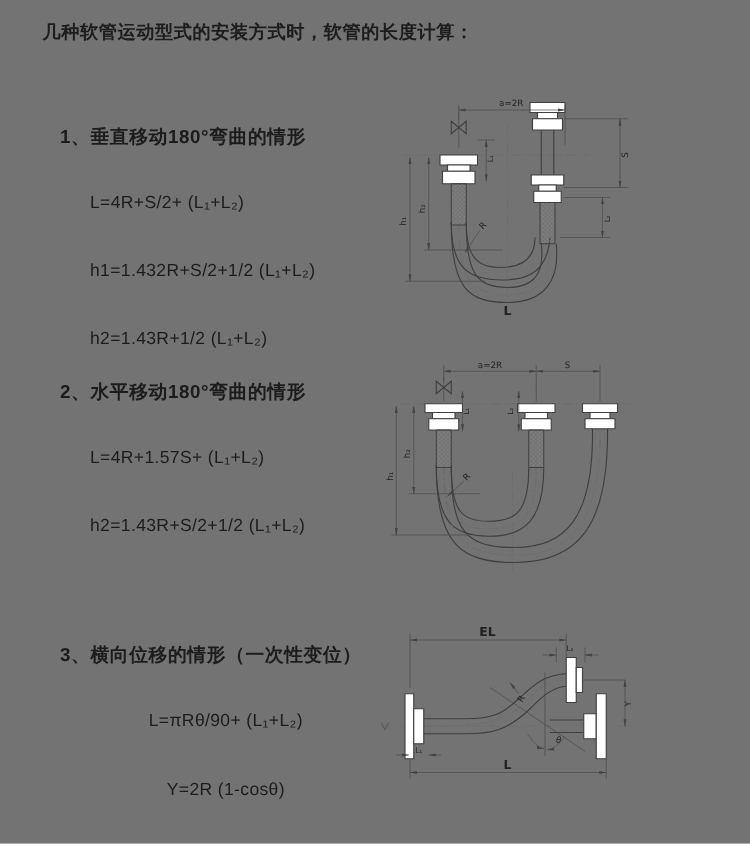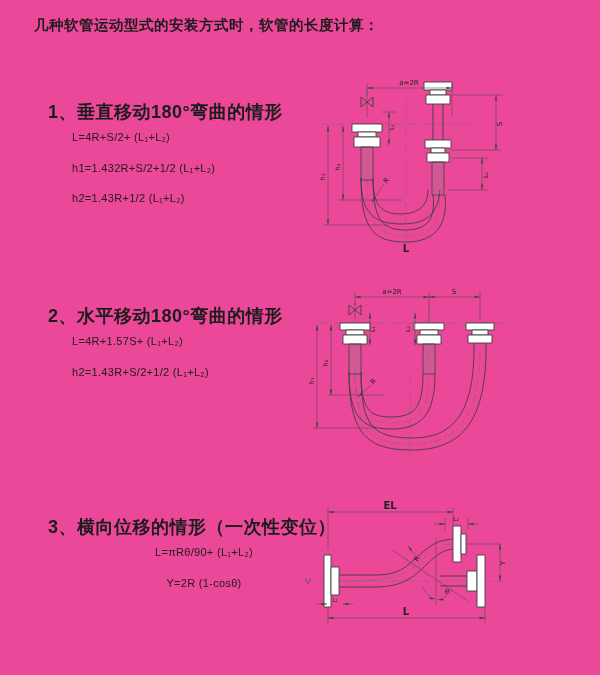--- a/index.html
+++ b/index.html
@@ -1,25 +1,25 @@
 <!DOCTYPE html>
 <html><head>
 <meta charset="utf-8">
 <style>
   html,body{margin:0;padding:0;background:#ffffff;}
   .page{
-    position:relative;width:600px;height:675px;background:#ec4899;overflow:hidden;
+    position:relative;width:600px;height:675px;background:#737373;overflow:hidden;
     font-family:"Liberation Sans","DejaVu Sans",sans-serif;color:#1c1c1c;
   }
   .title{
     position:absolute;left:34px;top:16px;font-size:14.5px;font-weight:bold;letter-spacing:.5px;
   }
   .sec{position:absolute;left:48px;}
-  .sec-heading{font-size:18px;font-weight:bold;height:22px;letter-spacing:.5px;}
-  .formula{font-size:11px;margin-left:24px;line-height:30.5px;letter-spacing:.3px;white-space:pre;}
+  .sec-heading{font-size:15px;font-weight:bold;height:22px;letter-spacing:.5px;}
+  .formula{font-size:14px;margin-left:24px;line-height:30.5px;letter-spacing:.3px;white-space:pre;margin-top:24px;}
   #sec1{top:100px;} #sec2{top:304px;} #sec3{top:515px;text-align:center;}
   svg{position:absolute;}
   svg line,svg path,svg rect,svg polygon{vector-effect:non-scaling-stroke;}
   .geo{stroke:#3f3f3f;stroke-width:.9;fill:none;}
   .thin{stroke:#4a4a4a;stroke-width:.55;fill:none;}
   .cl{stroke:#6a6a6a;stroke-width:.55;fill:none;stroke-dasharray:8 2.5 1.5 2.5;}
   .braid{stroke:#3f3f3f;stroke-width:.8;}
   .flange{stroke:#3f3f3f;stroke-width:.9;fill:#ffffff;}
   .dlab{font-family:"DejaVu Sans",sans-serif;fill:#222;font-size:7px;}
   .dlab-big{font-family:"DejaVu Sans",sans-serif;fill:#222;font-size:10px;font-weight:bold;}

